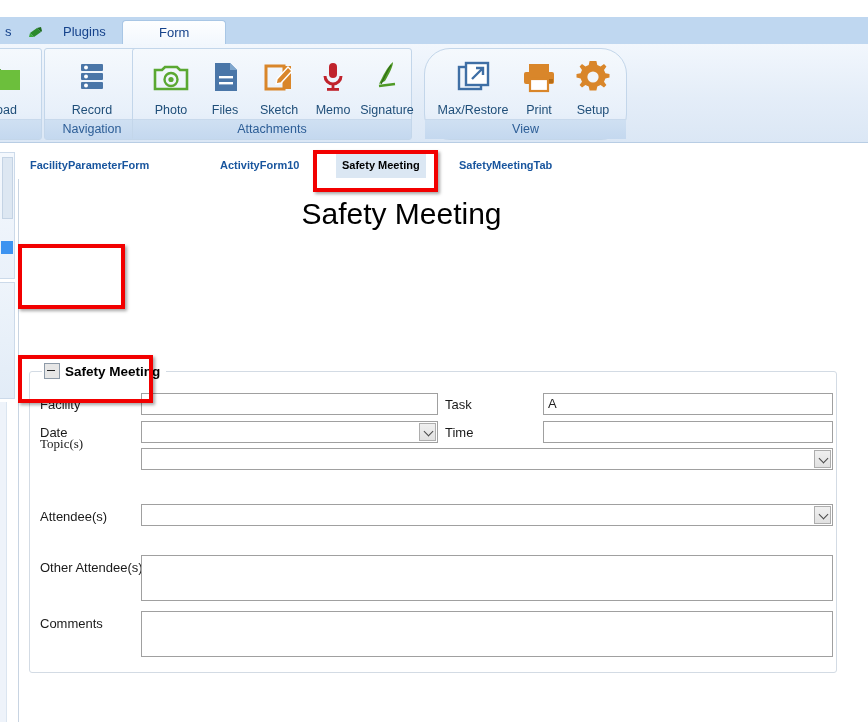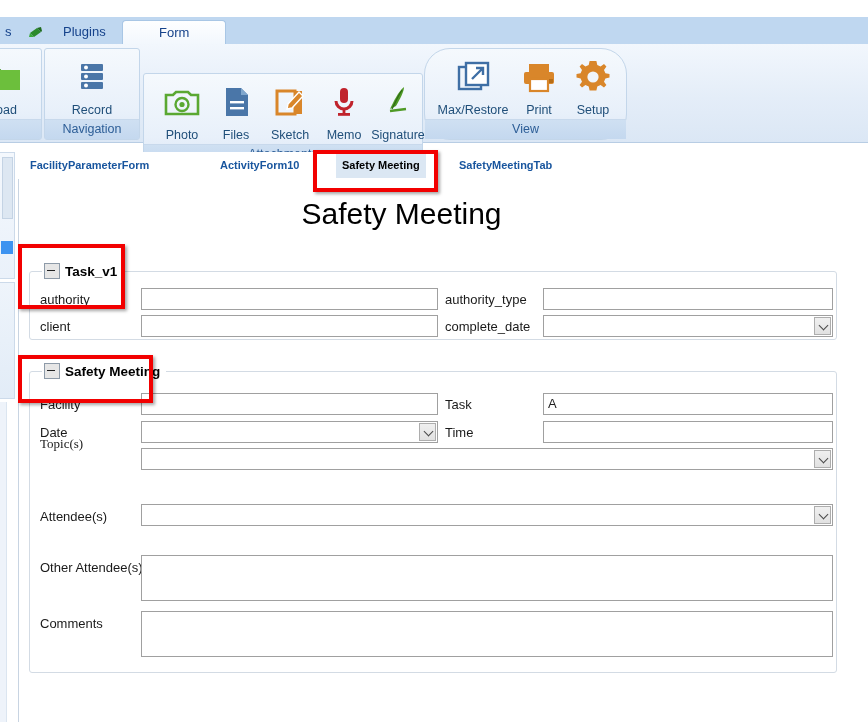--- a/index.html
+++ b/index.html
@@ -70,21 +70,21 @@
     font-size:12.5px;color:#1f4e79;
   }
   .ritem .ilbl{position:absolute;left:-8px;right:-8px;top:48px;white-space:nowrap;}
   .ritem .icnt{position:absolute;left:-8px;right:-8px;top:65px;white-space:nowrap;}
   .ritem .ico{position:absolute;left:50%;top:2px;transform:translateX(-50%);
               width:40px;height:40px;}
 
   
   #grp-file{left:-68px;width:108px;}
   #grp-nav{left:44px;width:94px;}
-  #grp-attach{left:143px;width:278px;margin-top:25px;}
+  #grp-attach{left:132px;width:278px;}
   #grp-view{left:424px;width:201px;border-radius:26px;}
 
   
   .formtabs{
     position:absolute;left:18px;top:152px;width:850px;height:27px;
     background:#ffffff;border-bottom:1px solid #bcc9d8;
   }
   .ftab{
     position:absolute;top:0;height:26px;line-height:26px;
     font-size:11px;color:#18559e;font-weight:bold;white-space:nowrap;
@@ -362,40 +362,20 @@
     </div>
     <div class="ftab" id="ftab3">
       <span>SafetyMeetingTab</span>
     </div>
   </div>
 
   <div class="canvas">
 
     <div class="pagetitle">Safety Meeting</div>
 
-    <div class="gbox" id="gbox-task">
-      <div class="cap">
-        <span class="pm"></span><span class="txt">Task_v1</span>
-      </div>
-
-      <div class="flabel" style="left:10px;top:20px;">authority</div>
-      <div class="fin" style="left:111px;top:16px;width:297px;height:22px;"></div>
-
-      <div class="flabel" style="left:415px;top:20px;">authority_type</div>
-      <div class="fin" style="left:513px;top:16px;width:290px;height:22px;"></div>
-
-      <div class="flabel" style="left:10px;top:47px;">client</div>
-      <div class="fin" style="left:111px;top:43px;width:297px;height:22px;"></div>
-
-      <div class="flabel" style="left:415px;top:47px;">complete_date</div>
-      <div class="fin combo" style="left:513px;top:43px;width:290px;height:22px;">
-        <span></span>
-        <span class="arrow"></span>
-      </div>
-    </div>
 
     <div class="gbox" id="gbox-sm">
       <div class="cap">
         <span class="pm"></span><span class="txt">Safety Meeting</span>
       </div>
 
       <div class="flabel" style="left:10px;top:25px;text-align:center;">Facility</div>
       <div class="fin" style="left:111px;top:21px;width:297px;height:22px;"></div>
 
       <div class="flabel" style="left:415px;top:25px;">Task</div>

